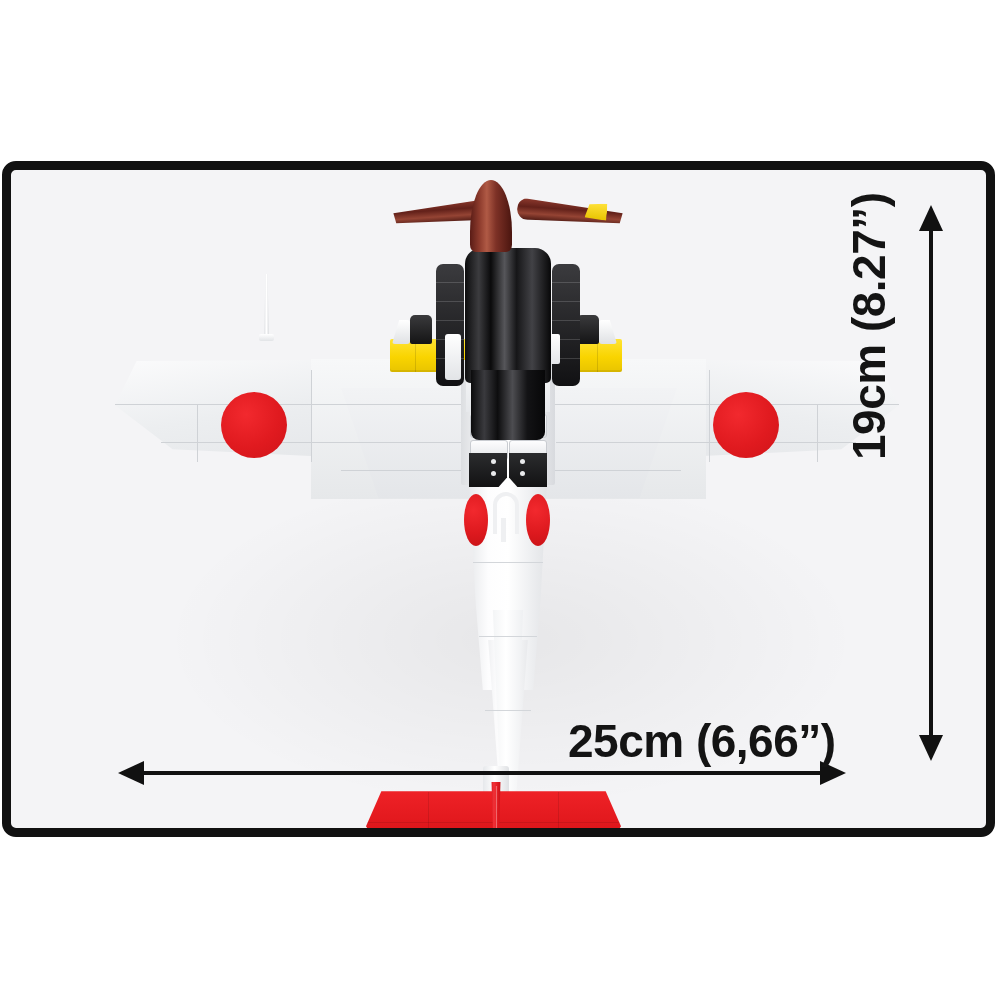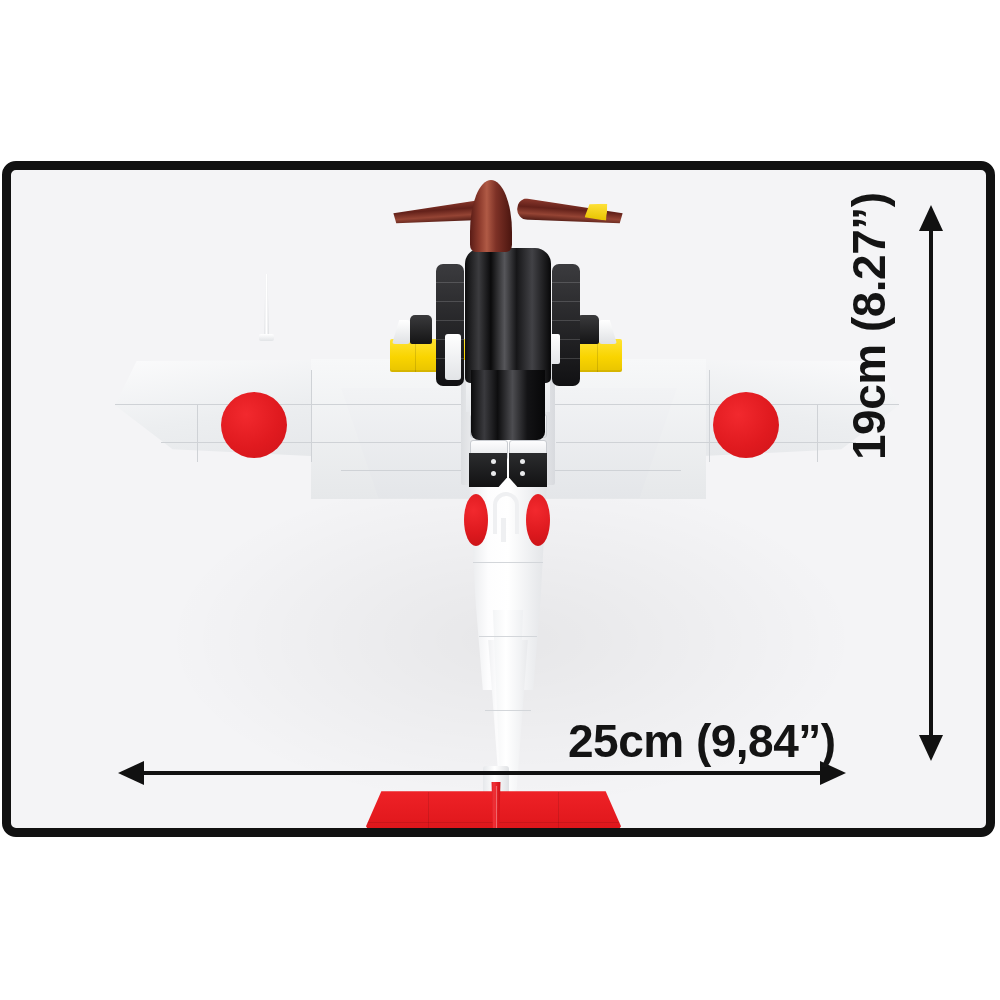--- a/index.html
+++ b/index.html
@@ -432,17 +432,17 @@
     <span class="shaft"></span>
     <span class="head-bot"></span>
   </div>
 
   <div class="h-arrow">
     <span class="head-left"></span>
     <span class="shaft"></span>
     <span class="head-right"></span>
   </div>
 
-  <div class="dim-label dim-h">25cm (9,84”)</div>
+  <div class="dim-label dim-h">25cm (6,66”)</div>
 
   <div class="dim-label dim-v">19cm (8.27”)</div>
 
 </div>
 
 </body></html>

